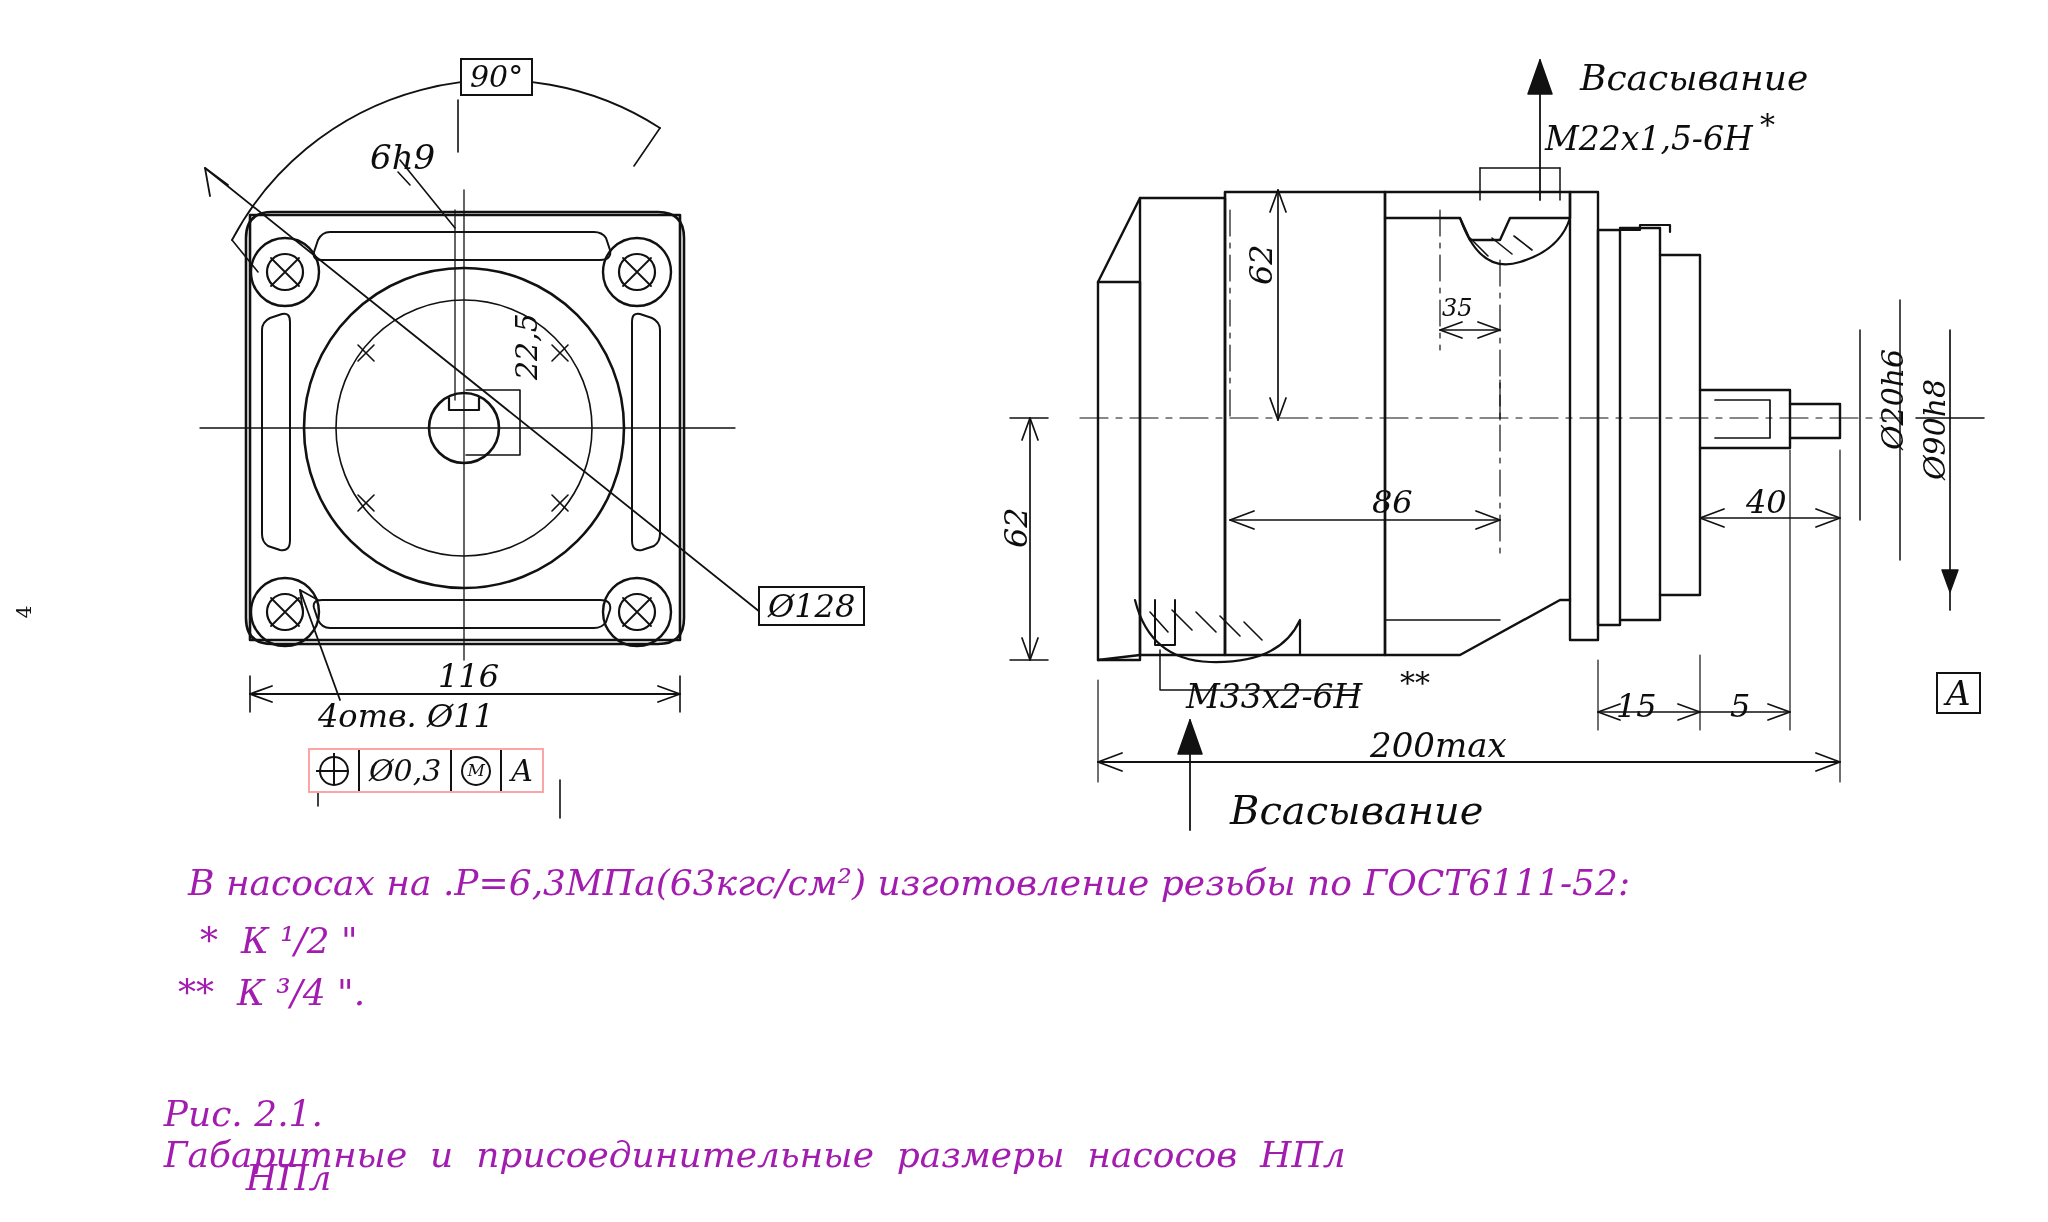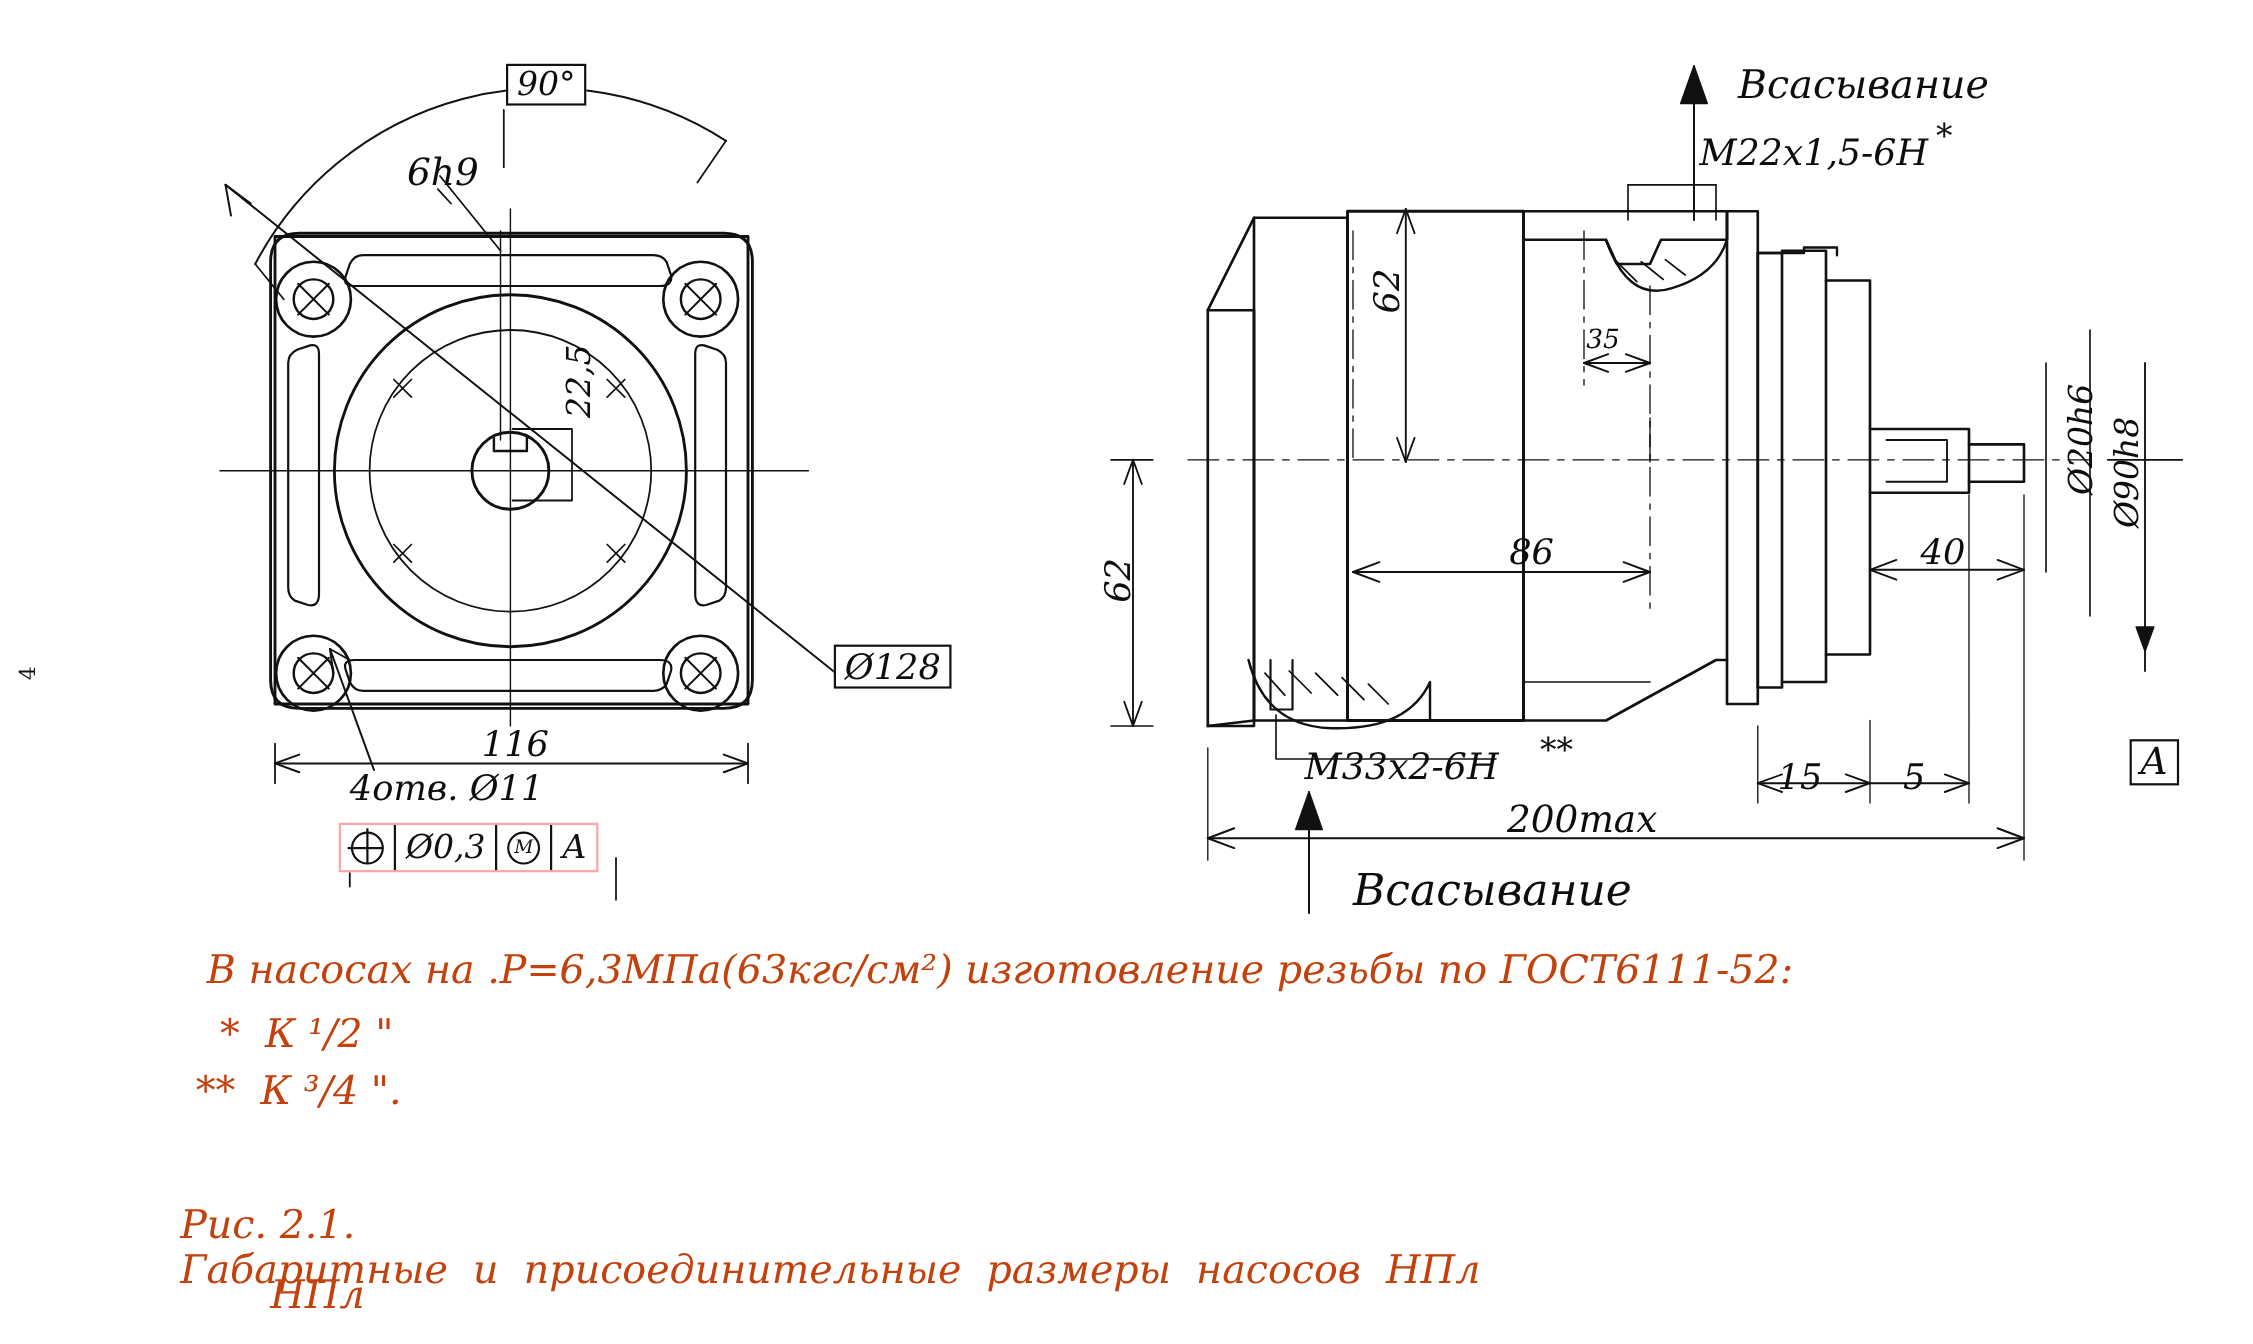--- a/index.html
+++ b/index.html
@@ -31,21 +31,21 @@
   }
   .box {
     border: 2px solid #111;
     padding: 2px 8px;
     background: #fff;
   }
   .caption {
     position: absolute;
     font-family: "DejaVu Serif", serif;
     font-style: italic;
-    color: #c2410c;
+    color: #a21caf;
     white-space: pre;
   }
   .frac {
     display: inline-block;
     vertical-align: middle;
     text-align: center;
     font-size: 0.62em;
     line-height: 1.05;
     margin: 0 2px;
   }

